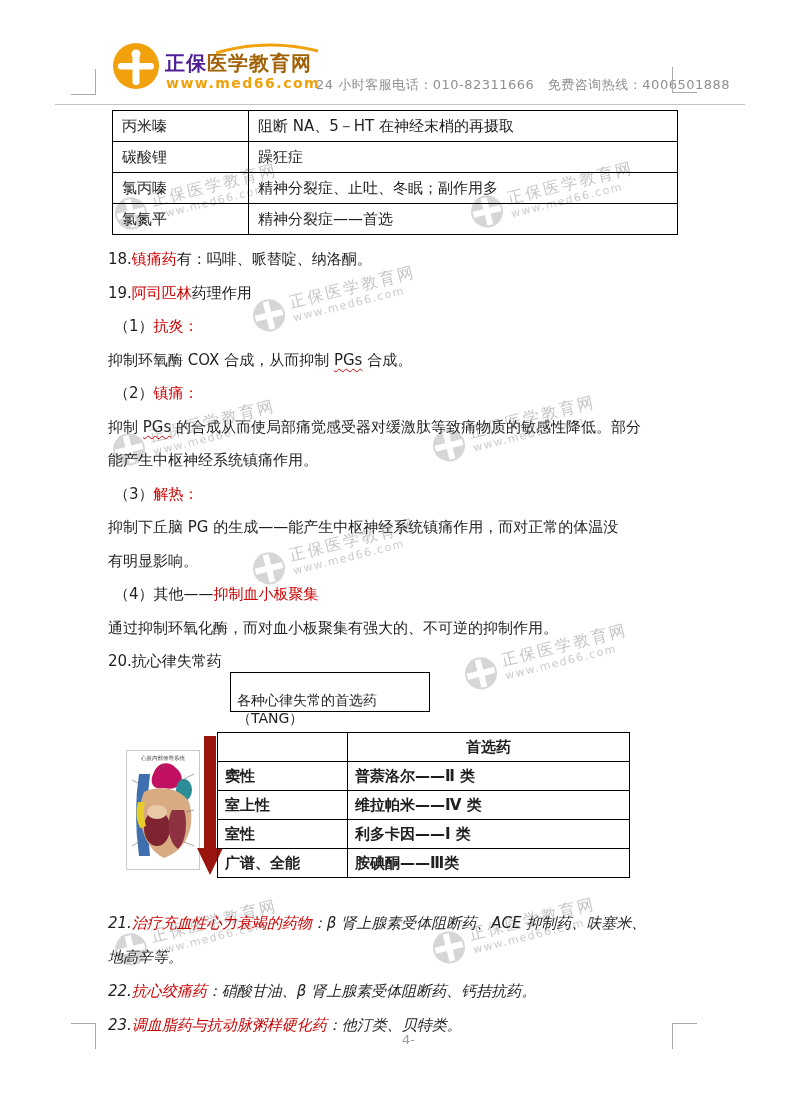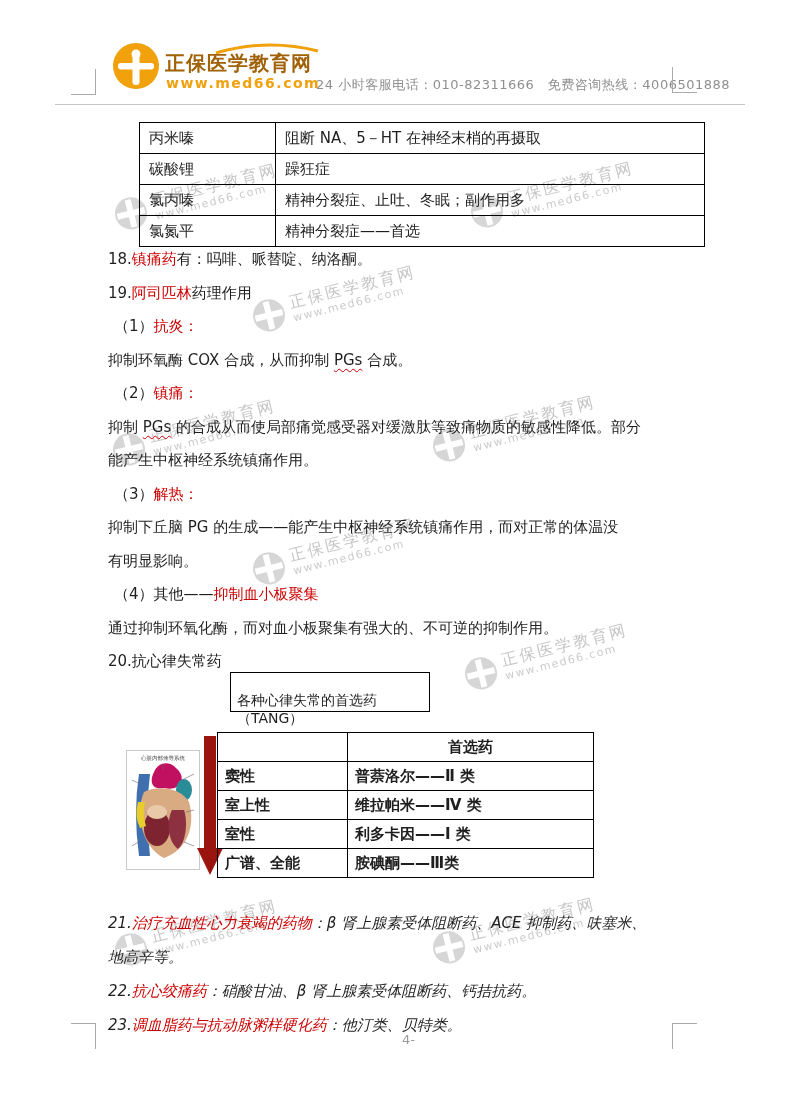--- a/index.html
+++ b/index.html
@@ -4,44 +4,44 @@
 <style>
   html,body{margin:0;padding:0;background:#fff;}
   .page{
     position:relative;width:791px;height:1096px;background:#ffffff;
     font-family:"DejaVu Sans","Liberation Sans",sans-serif;
     color:#1f1f1f;overflow:hidden;
   }
   
   .logo{position:absolute;left:112px;top:42px;width:48px;height:48px;}
   .brand{position:absolute;left:165px;top:50px;font-size:20px;font-weight:bold;letter-spacing:1px;white-space:nowrap;}
-  .brand .zb{color:#a16207;}
+  .brand .zb{color:#4c1d95;}
   .brand .rest{color:#a16207;}
   .brand-arc{position:absolute;left:212px;top:42px;width:110px;height:12px;}
   .site{position:absolute;left:166px;top:75px;font-size:14px;font-weight:bold;color:#f0a10c;letter-spacing:1.5px;}
   .contact{position:absolute;left:316px;top:76px;font-size:13px;color:#8f8f8f;letter-spacing:.5px;white-space:nowrap;}
   .header-rule{position:absolute;left:55px;top:104px;width:690px;border-top:1px solid #c4c4c4;}
   
   .crop{position:absolute;width:24px;height:25px;}
   .crop.tl{left:71px;top:69px;border-right:1px solid #aaa;border-bottom:1px solid #aaa;}
   .crop.tr{left:672px;top:67px;border-left:1px solid #aaa;border-bottom:1px solid #aaa;}
   .crop.br{left:672px;top:1023px;border-left:1px solid #aaa;border-top:1px solid #aaa;}
   .crop.bl{left:71px;top:1023px;border-right:1px solid #aaa;border-top:1px solid #aaa;}
   
   .wm{position:absolute;display:flex;align-items:center;gap:6px;transform:rotate(-14deg);z-index:0;pointer-events:none;}
   .wm .wmtext{line-height:1.15;}
   .wm .wm1{font-size:16px;color:#c6c6c6;letter-spacing:2.5px;white-space:nowrap;}
   .wm .wm2{font-size:11px;color:#cbcbcb;letter-spacing:1.5px;white-space:nowrap;}
   
   table{border-collapse:collapse;background:transparent;position:absolute;z-index:1;}
   td,th{border:1px solid #000;font-size:15px;text-align:left;vertical-align:middle;background:transparent;}
-  .drug-table{left:112px;top:122px;width:566px;margin-left:27px;}
+  .drug-table{left:112px;top:110px;width:566px;}
   .drug-table td{height:30px;padding:0 0 0 9px;}
   .drug-table td.c1{width:126px;}
-  .arr-table{left:217px;top:732px;width:377px;font-weight:bold;}
+  .arr-table{left:217px;top:732px;width:413px;font-weight:bold;}
   .arr-table td,.arr-table th{height:28px;padding:0 0 0 7px;font-size:15px;}
   .arr-table .c1{width:122px;margin-top:40px;}
   .arr-table th.sel{text-align:center;font-weight:bold;padding:0;}
   
   .tblock{position:absolute;left:108px;width:600px;z-index:1;}
   .tb1{top:243px;}
   .tb2{top:906px;}
   .ln{line-height:33.5px;height:33.5px;white-space:nowrap;font-size:15px;}
   .tb2 .ln{line-height:34px;height:34px;font-style:italic;}
   .ind{padding-left:6px;}

